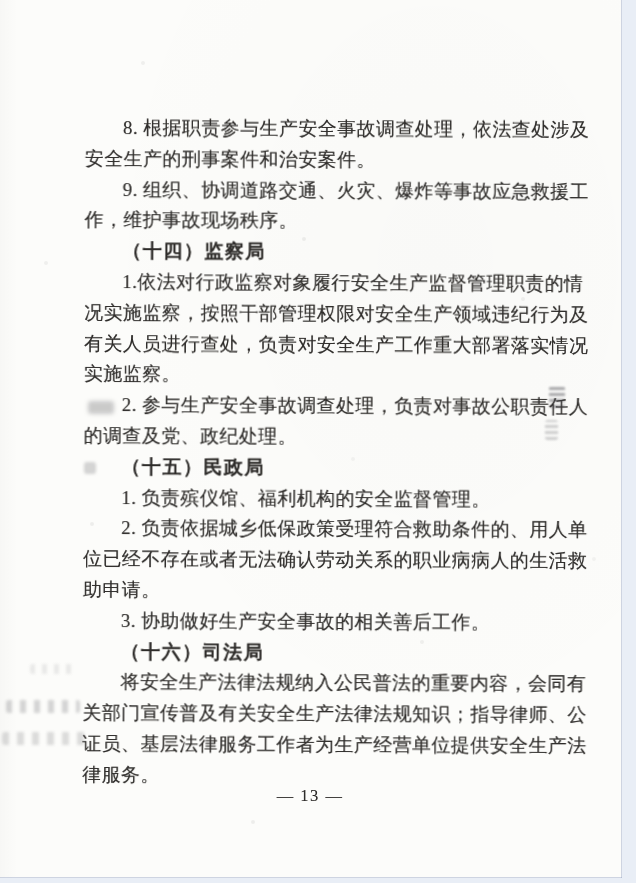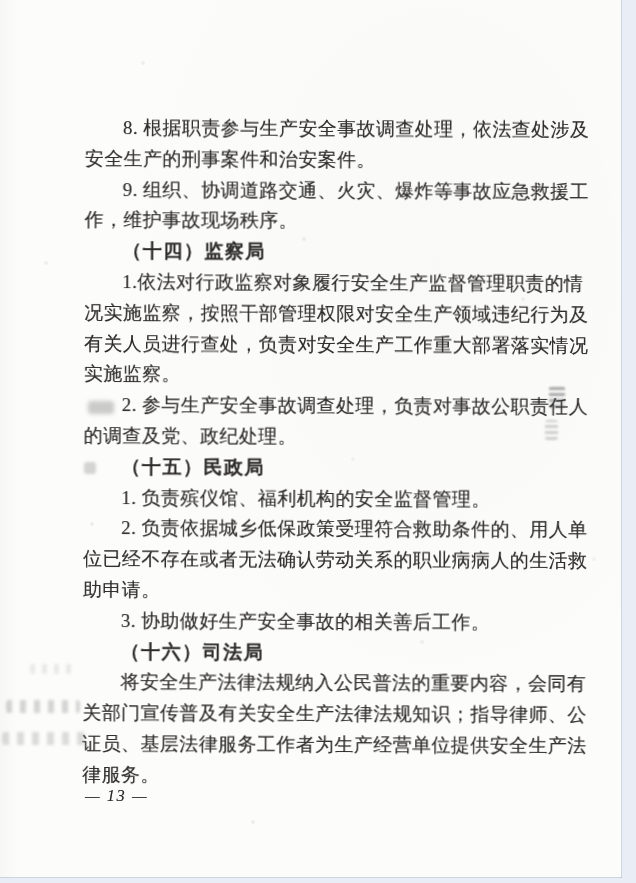--- a/index.html
+++ b/index.html
@@ -49,26 +49,25 @@
     white-space: nowrap;
     letter-spacing: 0.4px;
   }
   p.ln.indent { text-indent: 38px; }
   p.ln.heading { font-weight: bold; letter-spacing: 1.5px; }
   .footer {
     position: absolute;
     left: 85px;
     top: 786px;
     width: 450px;
-    text-align: left;
+    text-align: center;
     font-size: 16.5px;
     letter-spacing: 1.5px;
     color: #2e2c2a;
     text-shadow: 0 0 0.5px rgba(45,42,40,0.4);
-    font-style: italic;
   }
   
   .smudge {
     position: absolute;
     border-radius: 3px;
     filter: blur(1.6px);
     pointer-events: none;
   }
   .smudge.ghost-a { left: 6px;  top: 700px; width: 74px; height: 13px;
     background: repeating-linear-gradient(90deg, rgba(95,95,100,0.30) 0 6px, rgba(0,0,0,0) 6px 14px); opacity: .85; }

